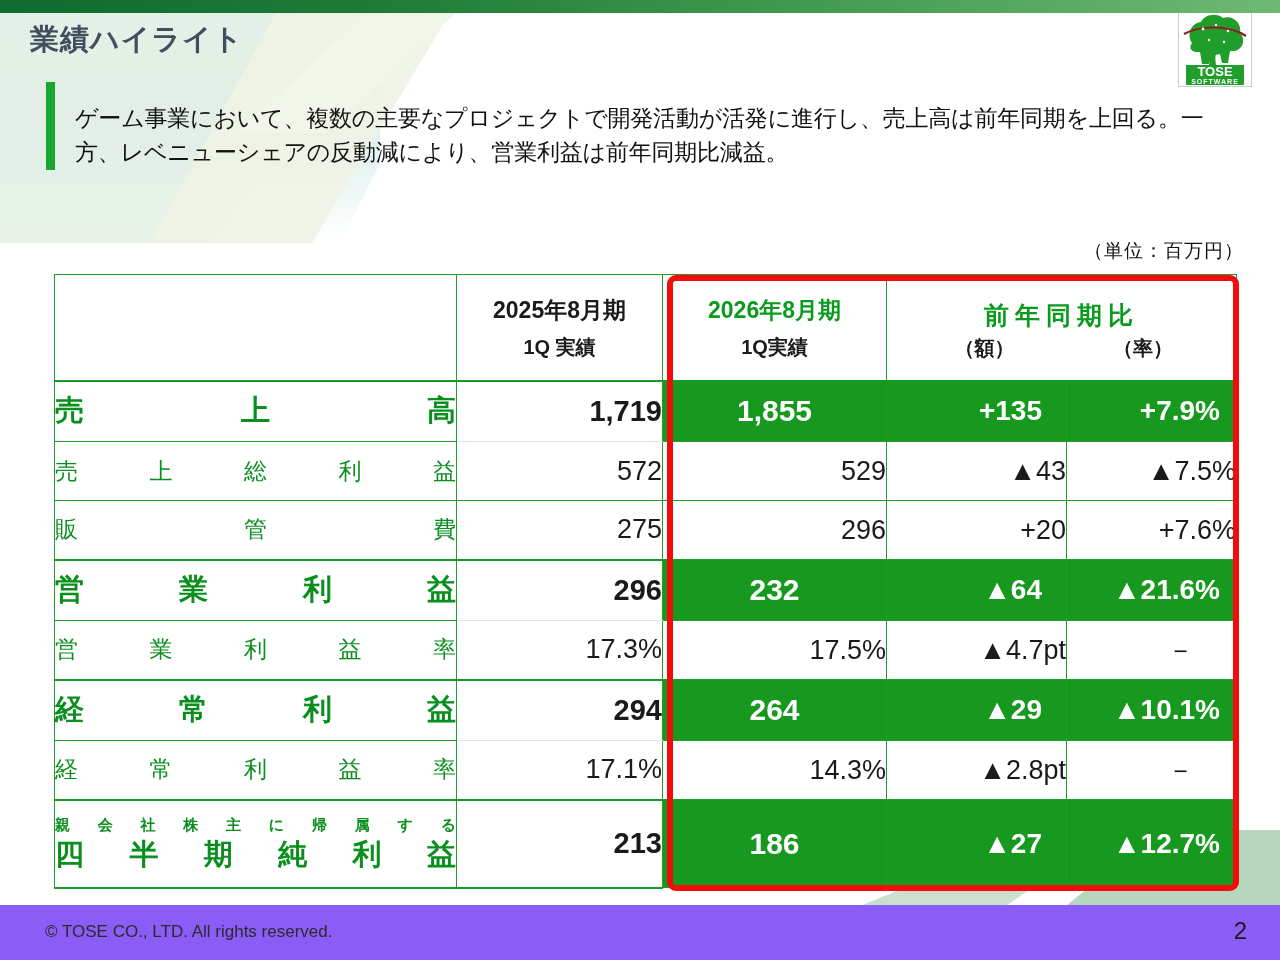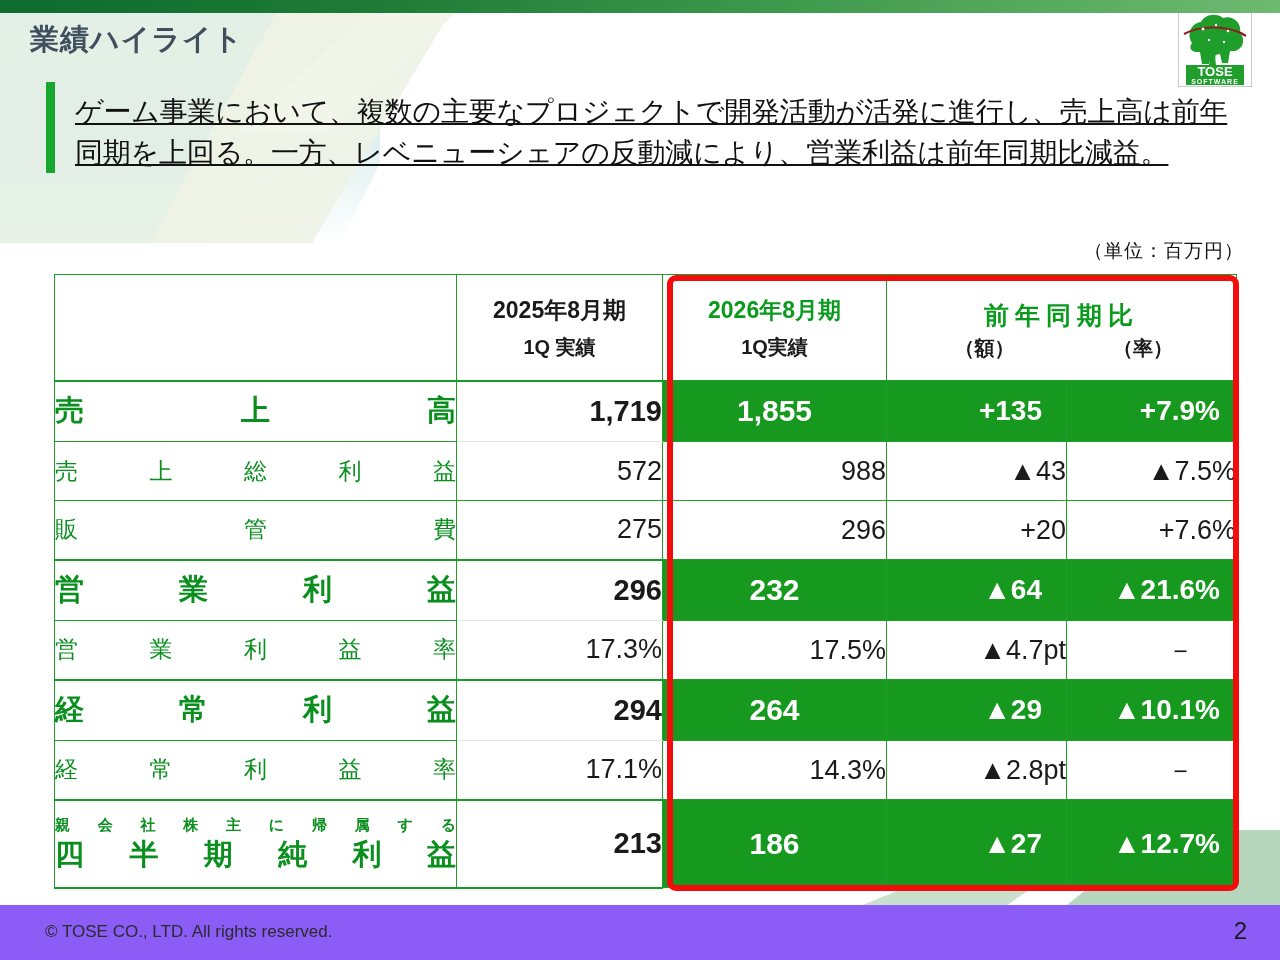--- a/index.html
+++ b/index.html
@@ -147,27 +147,26 @@
   }
   .headline-text { flex: 1 1 auto; }
   .headline-title {
     font-size: 25px;
     font-weight: bold;
     color: #111111;
     line-height: 1.25;
     letter-spacing: 0px;
   }
   .headline-body {
-    margin-top: 9px;
-    font-size: 28px;
+    margin-top: 20px;
+    font-size: 23px;
     color: #111111;
     line-height: 1.47;
     letter-spacing: -0.2px;
     max-width: 1180px;
-    text-decoration: underline;
   }
 
   
   .unit-note {
     position: absolute;
     top: 238px; right: 36px;
     font-size: 19px;
     font-weight: normal;
     color: #111111;
     letter-spacing: 1px;
@@ -447,21 +446,21 @@
           <td class="gcell first">1,855</td>
           <td class="gcell amt">+135</td>
           <td class="gcell rate">+7.9%</td>
         </tr>
 
         <tr class="r-norm">
           <td class="lbl lbl-norm hair-top">
             <span class="just">売上総利益</span>
           </td>
           <td class="val hair-top">572</td>
-          <td class="val">988</td>
+          <td class="val">529</td>
           <td class="val">▲43</td>
           <td class="val">▲7.5%</td>
         </tr>
 
         <tr class="r-norm">
           <td class="lbl lbl-norm">
             <span class="just">販管費</span>
           </td>
           <td class="val">275</td>
           <td class="val">296</td>

